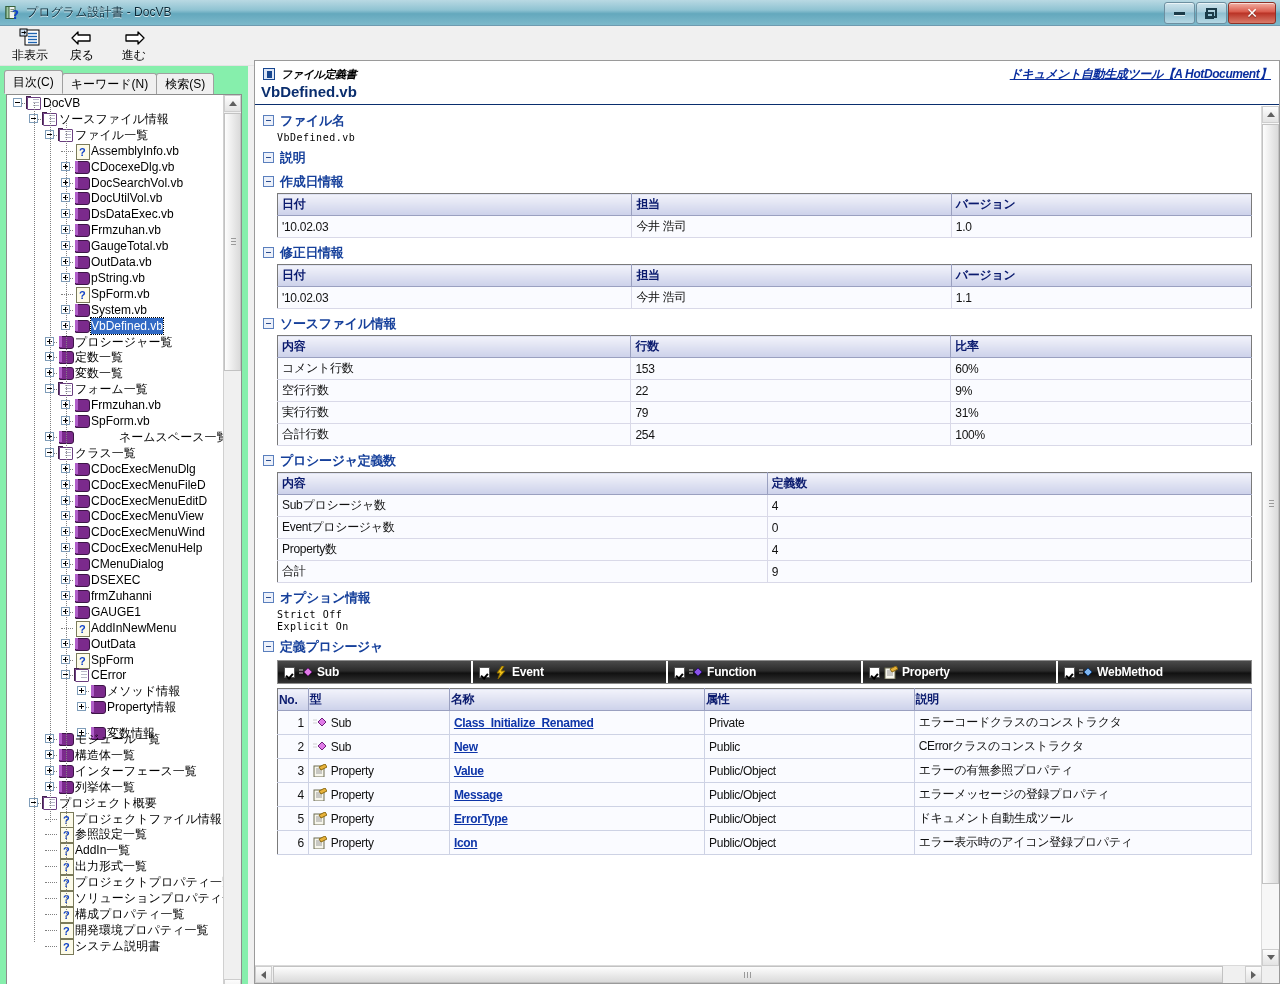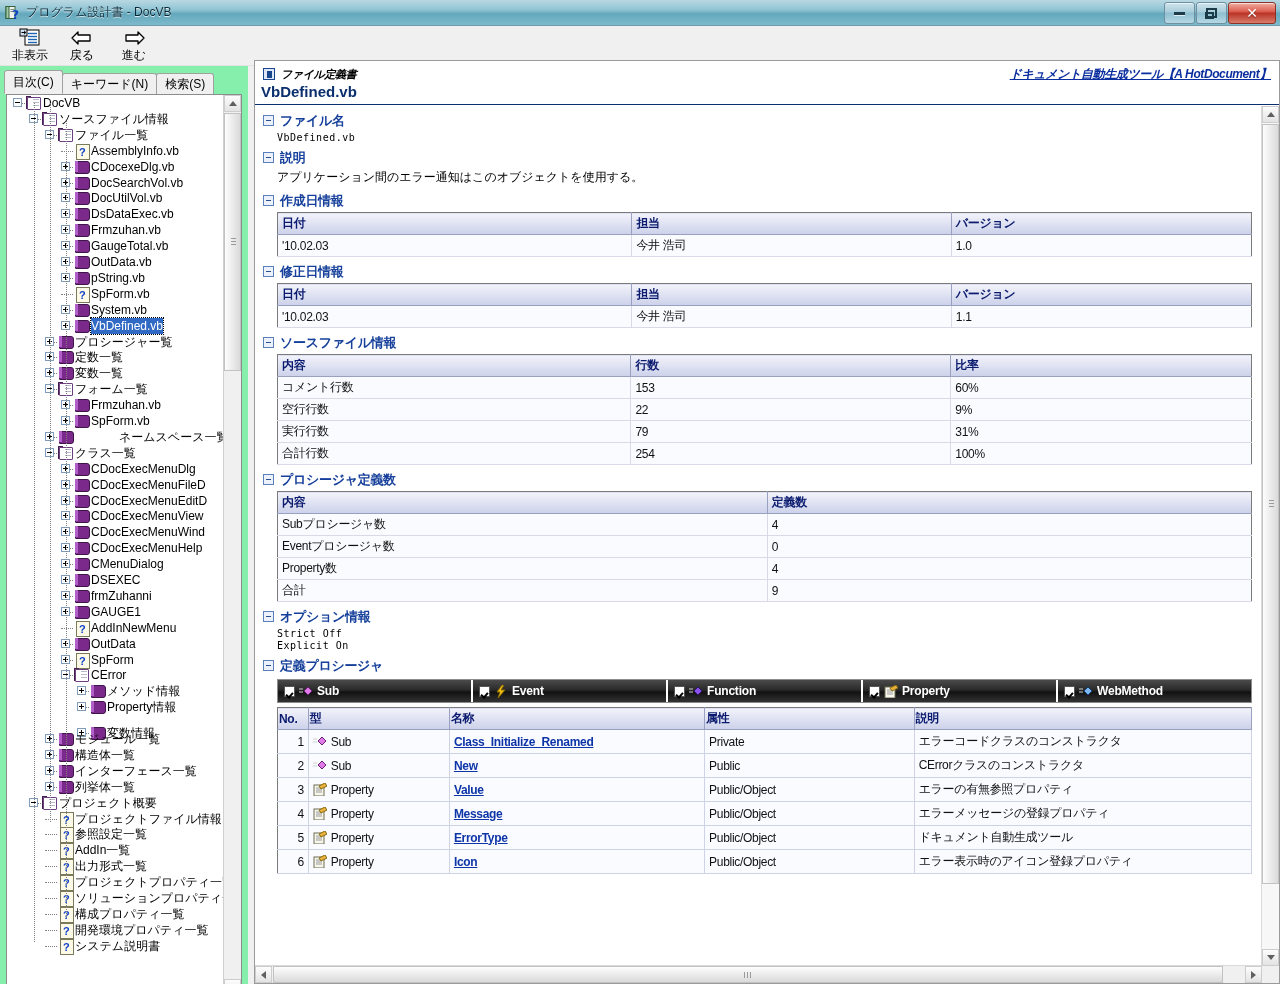--- a/index.html
+++ b/index.html
@@ -733,21 +733,20 @@
           <span class="secttitle">ファイル名</span>
         </div>
         <div class="monotxt">VbDefined.vb</div>
       </div>
 
       <div class="sect">
         <div class="secthead">
           <span class="minusbox"></span>
           <span class="secttitle">説明</span>
         </div>
-        <div class="plaintxt">アプリケーション間のエラー通知はこのオブジェクトを使用する。</div>
       </div>
 
       <div class="sect">
         <div class="secthead">
           <span class="minusbox"></span>
           <span class="secttitle">作成日情報</span>
         </div>
         <table class="dt">
             <tbody>
               <tr>

